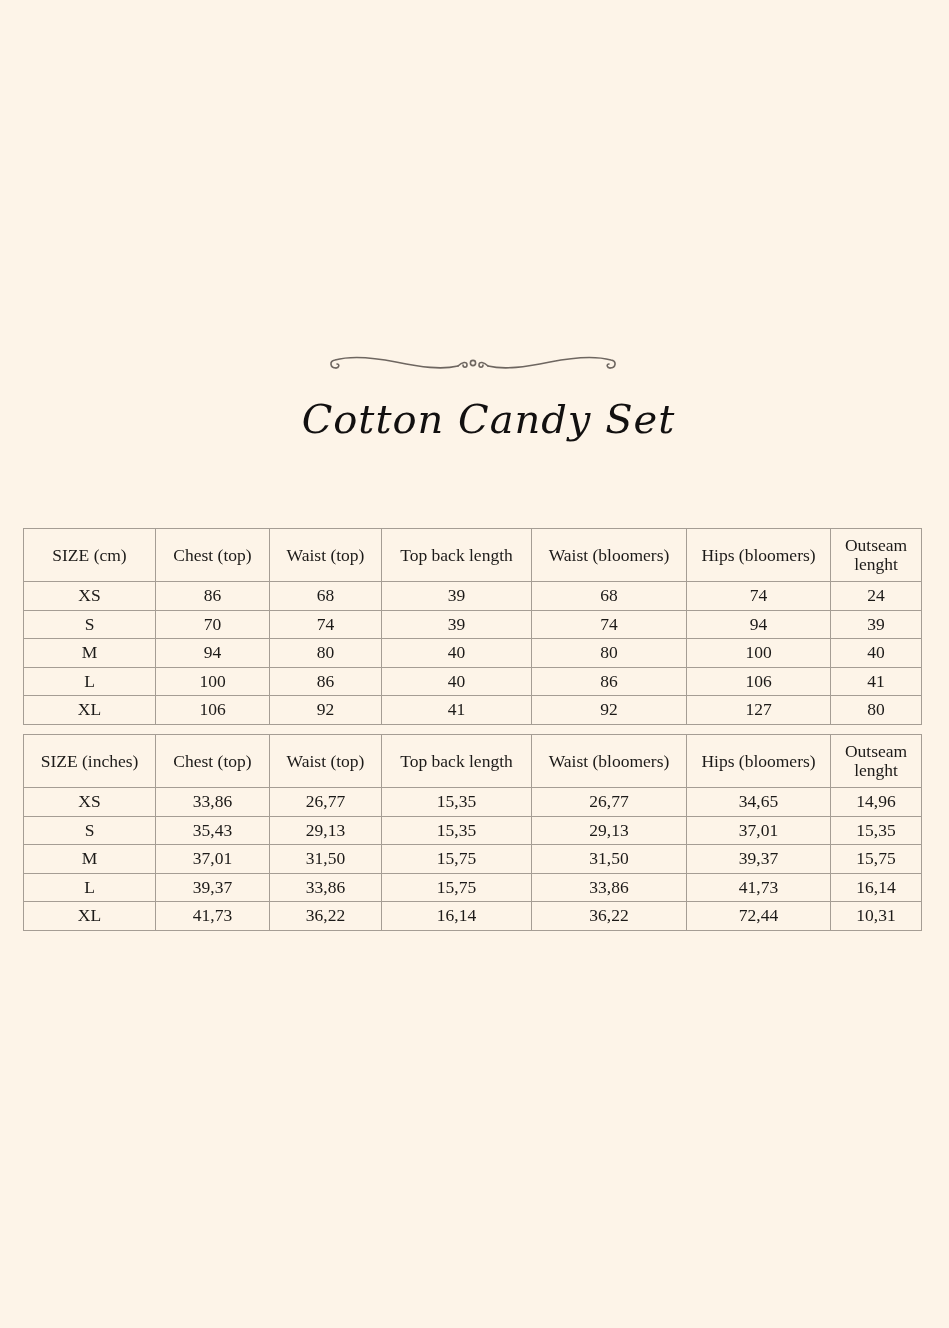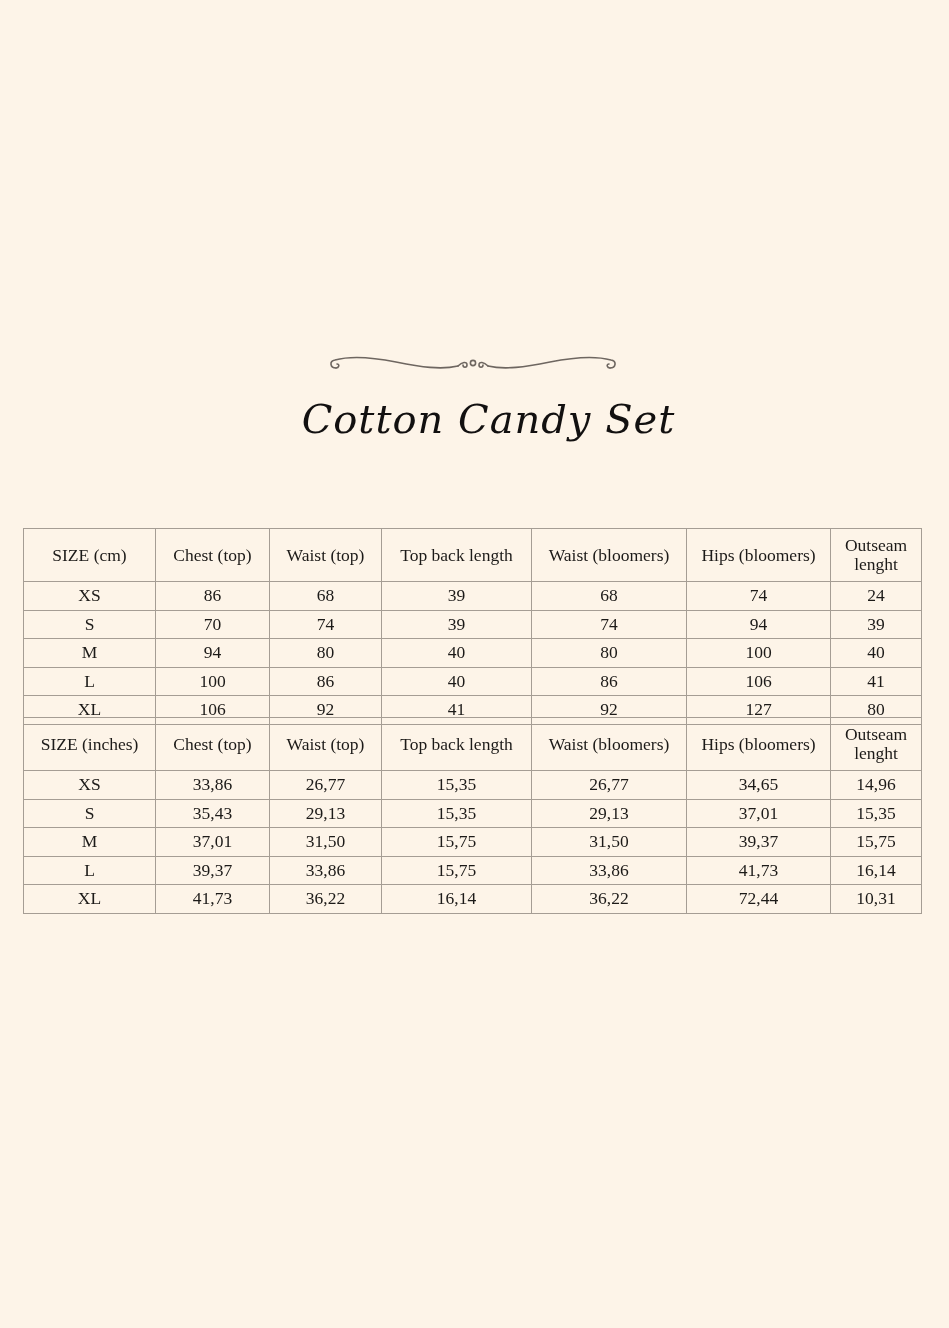--- a/index.html
+++ b/index.html
@@ -37,21 +37,21 @@
     }
     table.size-table {
       position: absolute;
       left: 23px;
       width: 898px;
       border-collapse: collapse;
       table-layout: fixed;
       font-size: 17.5px;
     }
     table.size-table.cm { top: 528px; }
-    table.size-table.inch { top: 717px; }
+    table.size-table.inch { top: 734px; }
     .size-table th, .size-table td {
       border: 1px solid #a59d94;
       text-align: center;
       font-weight: normal;
       padding: 0;
       white-space: nowrap;
       line-height: 23px;
     }
     .size-table th {
       height: 52px;

